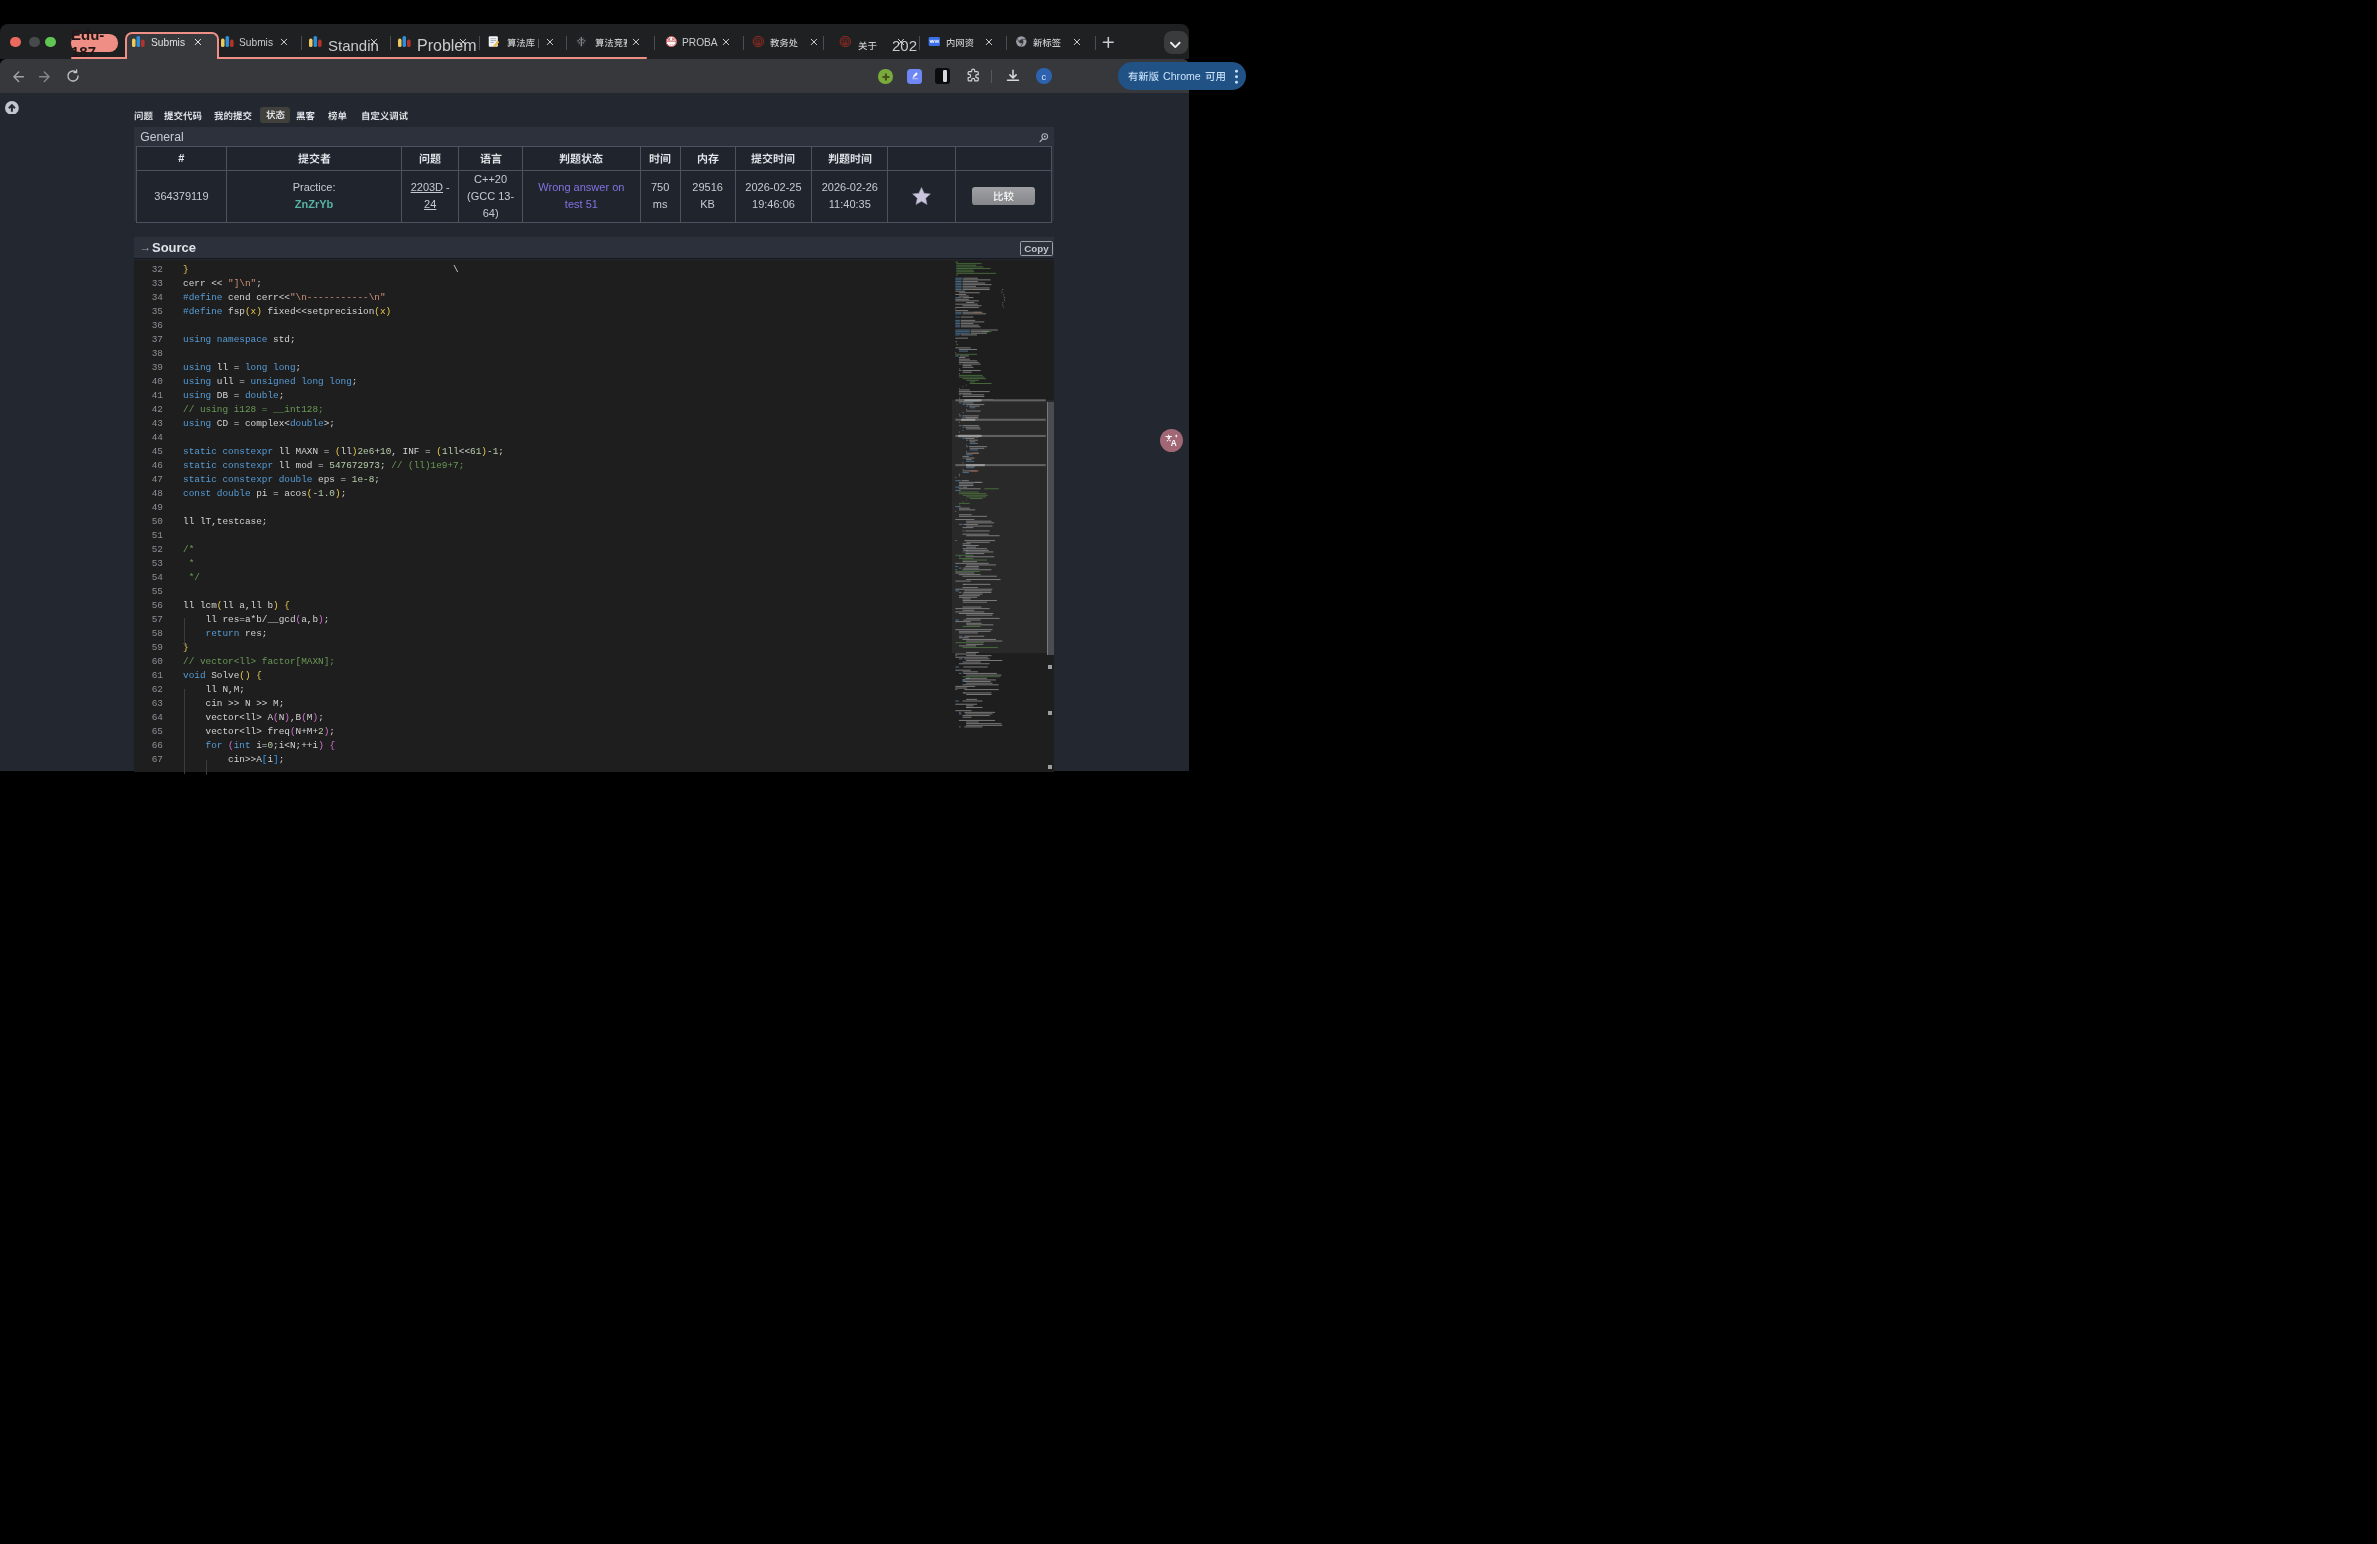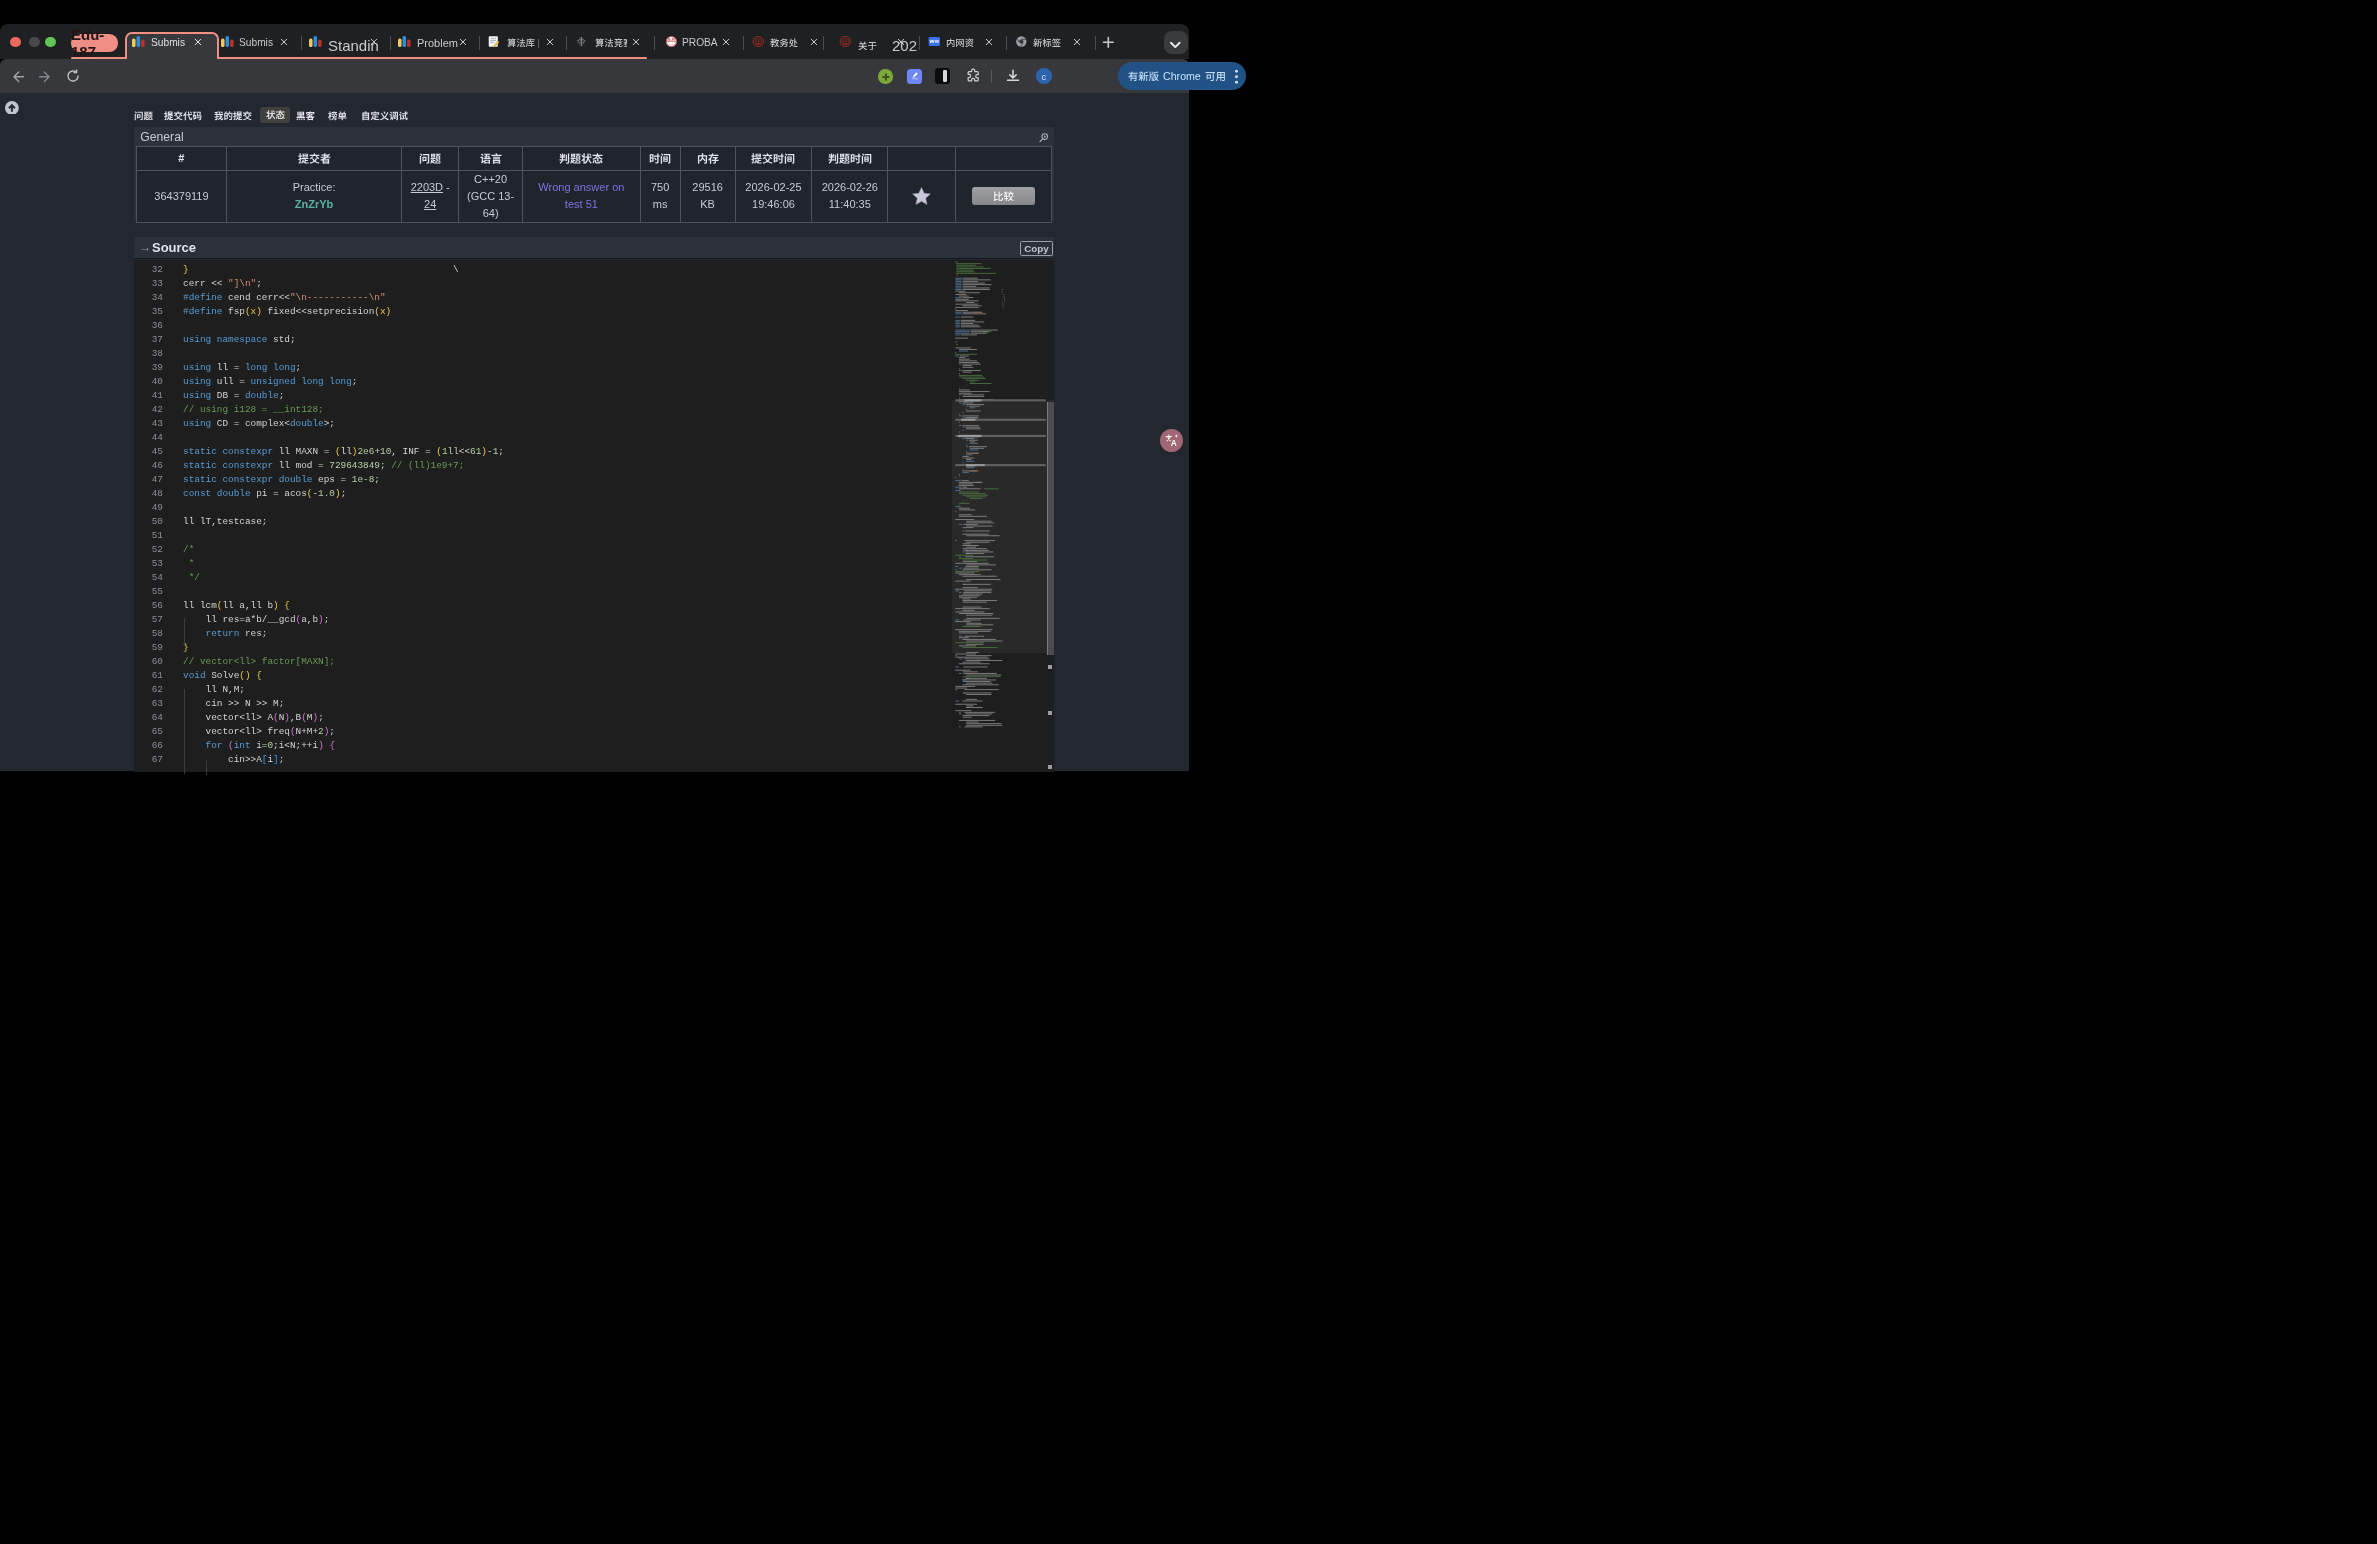--- a/index.html
+++ b/index.html
@@ -61,21 +61,21 @@
         </svg></div>
       <span class="abs" style="left:328px;top:12.4px;font-size:15px;color:#c8cacc">Standin</span>
       <svg class="abs" style="left:370px;top:14px" width="7.9" height="7.9" viewBox="0 0 10 10">
         <path d="M1.2 1.2 8.8 8.8M8.8 1.2 1.2 8.8" stroke="#d0d2d4" stroke-width="1.25"></path>
       </svg>
       <div class="abs" style="left:398px;top:11.4px"><svg width="12.6" height="11" viewBox="0 0 16 14">
           <rect x="0" y="3.3" width="4.5" height="10.7" rx="2" fill="#eec95c"></rect>
           <rect x="5.75" y="0" width="4.5" height="14" rx="2" fill="#2e8fd9"></rect>
           <rect x="11.5" y="4.6" width="4.5" height="9.4" rx="2" fill="#b8322c"></rect>
         </svg></div>
-      <span class="abs" style="left:417px;top:12.4px;font-size:11px;color:#c8cacc">Problem</span>
+      <span class="abs" style="left:417px;top:12.4px;font-size:16px;color:#c8cacc">Problem</span>
       <svg class="abs" style="left:459px;top:14px" width="7.9" height="7.9" viewBox="0 0 10 10">
         <path d="M1.2 1.2 8.8 8.8M8.8 1.2 1.2 8.8" stroke="#d0d2d4" stroke-width="1.25"></path>
       </svg>
       <div class="abs" style="left:487px;top:11.4px"><svg width="12.6" height="11" viewBox="0 0 16 14">
           <rect x="2.2" y="0.3" width="11.6" height="13.4" rx="1.2" fill="#f2f4f6"></rect>
           <path d="M4.4 3.4h7.2M4.4 5.8h7.2M4.4 8.2h4" stroke="#98a1ac" stroke-width="1"></path>
           <path d="M8.2 13.2 13.6 6.2 15.4 7.6 10 14.4z" fill="#f6c64a" stroke="#b9892e" stroke-width="0.5"></path>
         </svg></div>
       <div class="abs" style="left:507px;top:13px"><span class="cjkw">
           <svg width="28" height="10" style="fill:#c8cacc;display:block;" viewBox="0 0 36 12.5938">
@@ -458,21 +458,21 @@
 
 <span class="k">using</span> <span class="k">namespace</span> std;
 
 <span class="k">using</span> ll = <span class="k">long</span> <span class="k">long</span>;
 <span class="k">using</span> ull = <span class="k">unsigned</span> <span class="k">long</span> <span class="k">long</span>;
 <span class="k">using</span> DB = <span class="k">double</span>;
 <span class="c">// using i128 = __int128;</span>
 <span class="k">using</span> CD = complex&lt;<span class="k">double</span>&gt;;
 
 <span class="k">static</span> <span class="k">constexpr</span> ll MAXN = <span class="y">(</span>ll<span class="y">)</span><span class="n">2e6</span>+<span class="n">10</span>, INF = <span class="y">(</span><span class="n">1ll</span>&lt;&lt;<span class="n">61</span><span class="y">)</span>-<span class="n">1</span>;
-<span class="k">static</span> <span class="k">constexpr</span> ll mod = <span class="n">729643849</span>; <span class="c">// (ll)1e9+7;</span>
+<span class="k">static</span> <span class="k">constexpr</span> ll mod = <span class="n">547672973</span>; <span class="c">// (ll)1e9+7;</span>
 <span class="k">static</span> <span class="k">constexpr</span> <span class="k">double</span> eps = <span class="n">1e-8</span>;
 <span class="k">const</span> <span class="k">double</span> pi = acos<span class="y">(</span>-<span class="n">1.0</span><span class="y">)</span>;
 
 ll lT,testcase;
 
 <span class="c">/*</span>
 <span class="c"> *</span>
 <span class="c"> */</span>
 
 ll lcm<span class="y">(</span>ll a,ll b<span class="y">)</span> <span class="y">{</span>

